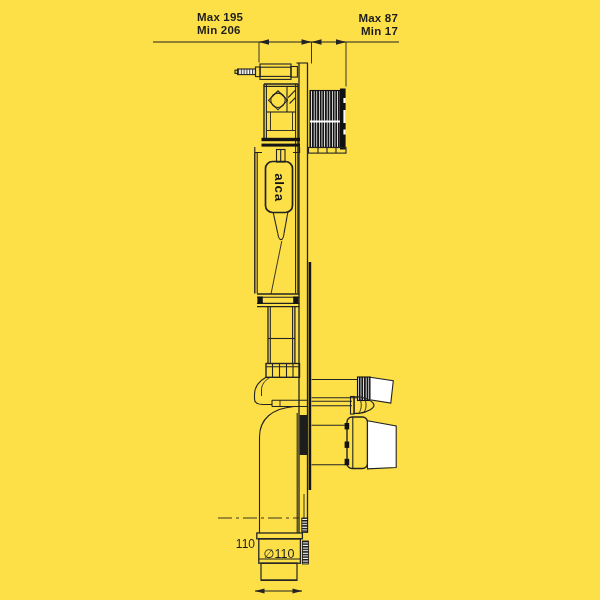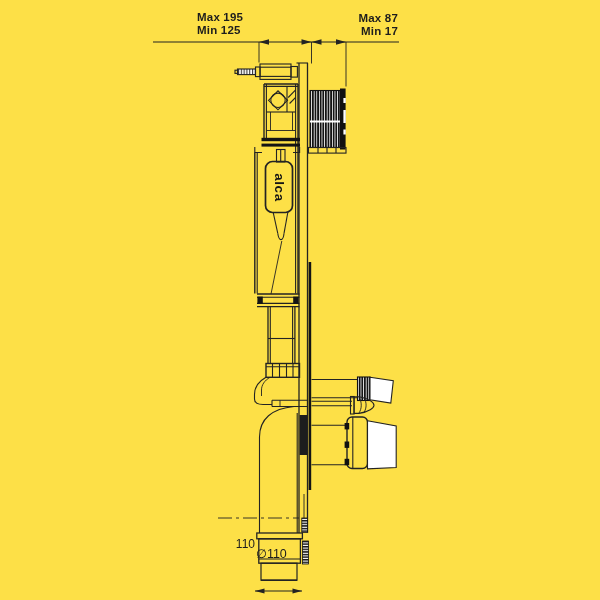--- a/index.html
+++ b/index.html
@@ -193,29 +193,29 @@
 
   <g>
     <line x1="255" y1="591" x2="302" y2="591"></line>
     <polygon points="255,591 264.5,588.6 264.5,593.4" fill="#232323" stroke="none"></polygon>
     <polygon points="302,591 292.5,588.6 292.5,593.4" fill="#232323" stroke="none"></polygon>
   </g>
 </svg>
 
 <div class="dim-label" style="left:197px;top:11px;">
   <div>Max 195</div>
-  <div>Min 125</div>
+  <div>Min 206</div>
 </div>
 
 <div class="dim-label right" style="right:202px;top:12px;">
   <div>Max 87</div>
   <div>Min 17</div>
 </div>
 
 <div class="small-dim" style="left:222px;top:537px;width:33px;text-align:right;font-size:12px;">110</div>
 
-<div class="small-dim" style="left:256px;top:546px;width:46px;">∅110</div>
+<div class="small-dim" style="left:256px;top:546px;width:46px;text-align:center;">∅110</div>
 
 <div class="logo-wrap">
   <span>alca</span>
 </div>
 
 </div>
 
 </body></html>

